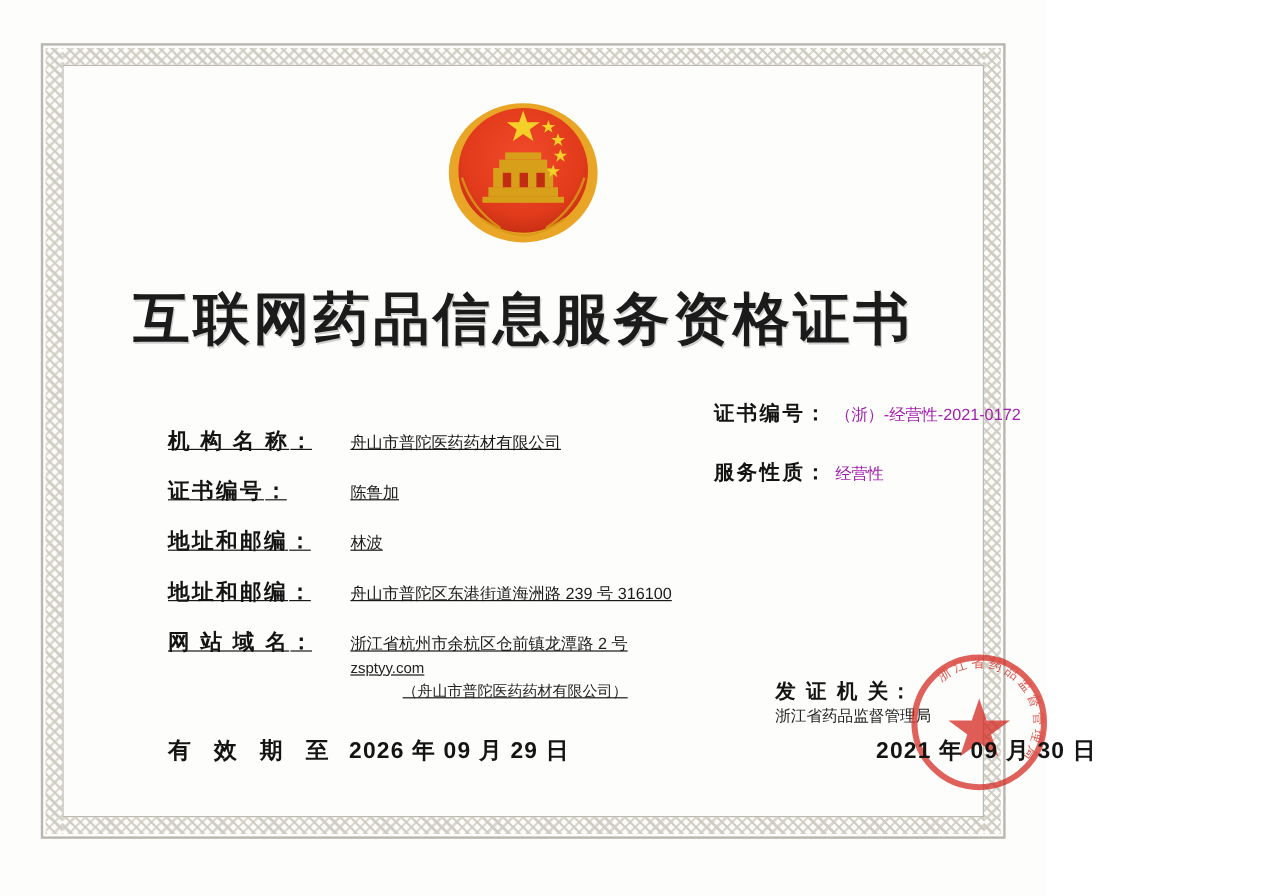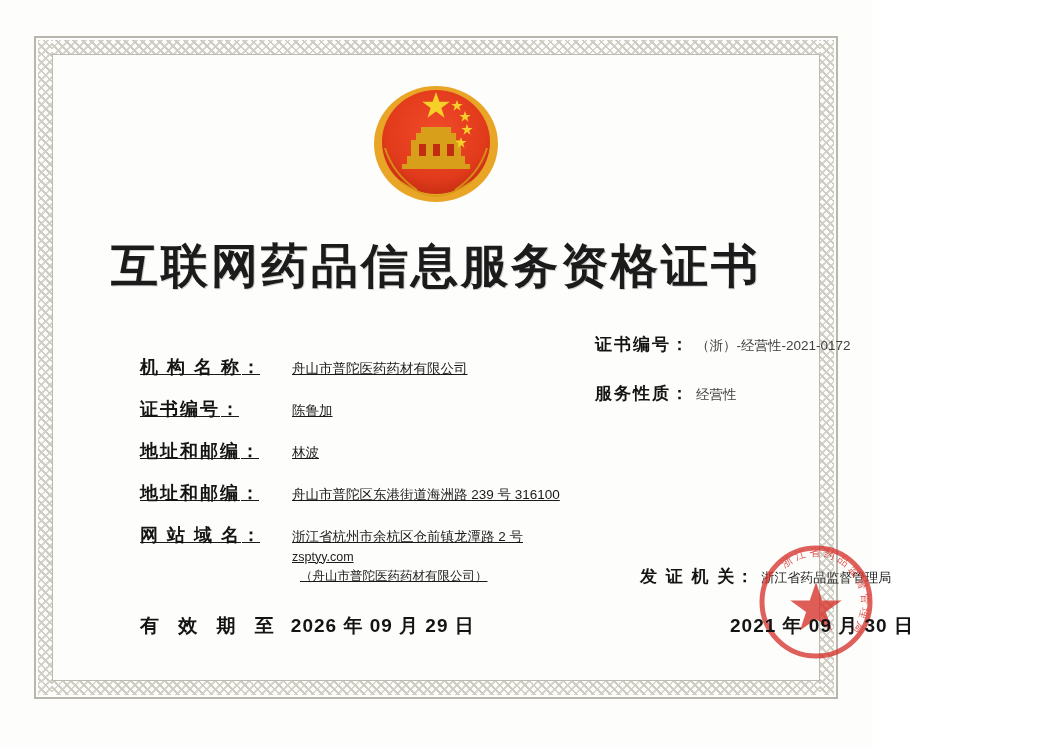--- a/index.html
+++ b/index.html
@@ -106,21 +106,21 @@
     font-size: 17px;
     font-weight: bold;
     letter-spacing: 2px;
     white-space: nowrap;
     color: #141414;
     margin-left: 35px;
   }
   .rc-value {
     font-size: 13.5px;
     margin-left: 6px;
-    color: #404040;
+    color: #a21caf;
     white-space: nowrap;
     margin-top: 12px;
   }
 
   
   .fields {
     position: absolute;
     left: 140px;
     top: 355px;
     width: 620px;
@@ -149,29 +149,31 @@
   .f-value .sub {
     display: block;
     font-size: 12.5px;
     color: #222;
   }
   .f-value .sub-indent {
     display: block;
     font-size: 12.5px;
     color: #222;
     text-indent: 8px;
+    text-align: right;
   }
 
   
   .issuer {
     position: absolute;
     left: 640px;
     top: 565px;
     display: flex;
     align-items: baseline;
+    flex-direction: column;
   }
   .issuer-label {
     font-size: 17px;
     font-weight: bold;
     letter-spacing: 2px;
     color: #141414;
     white-space: nowrap;
   }
   .issuer-value {
     font-size: 13px;

